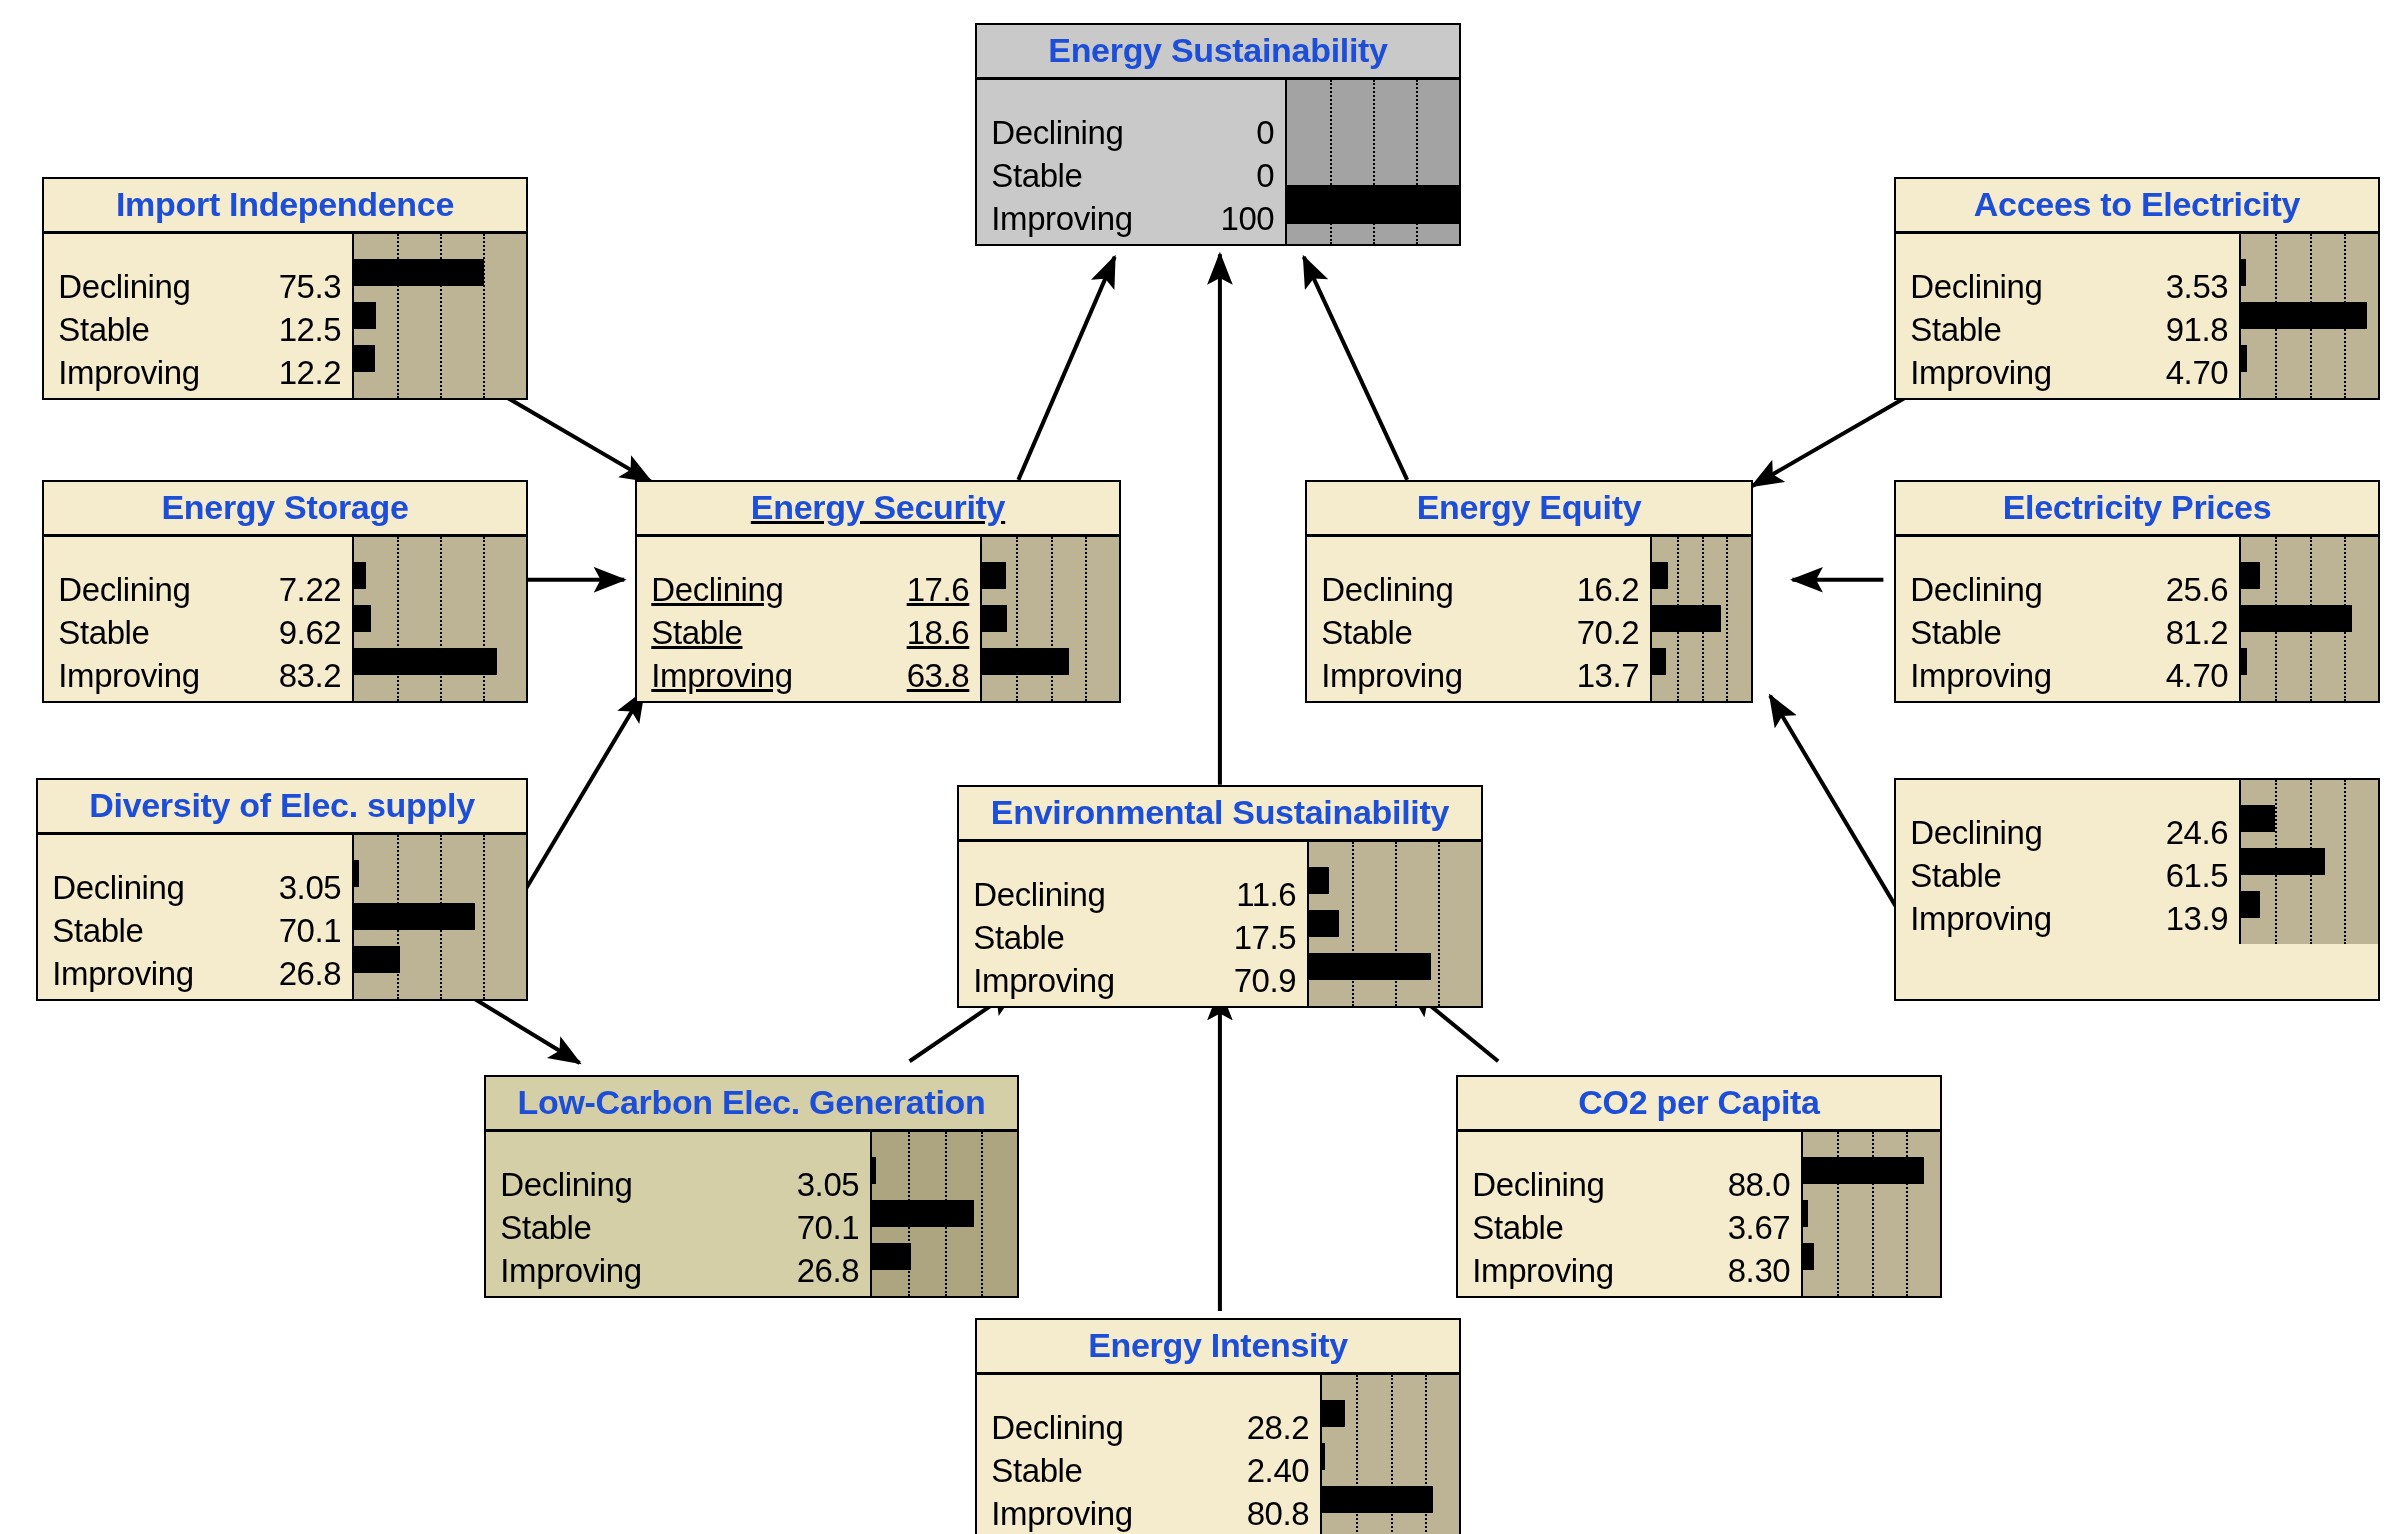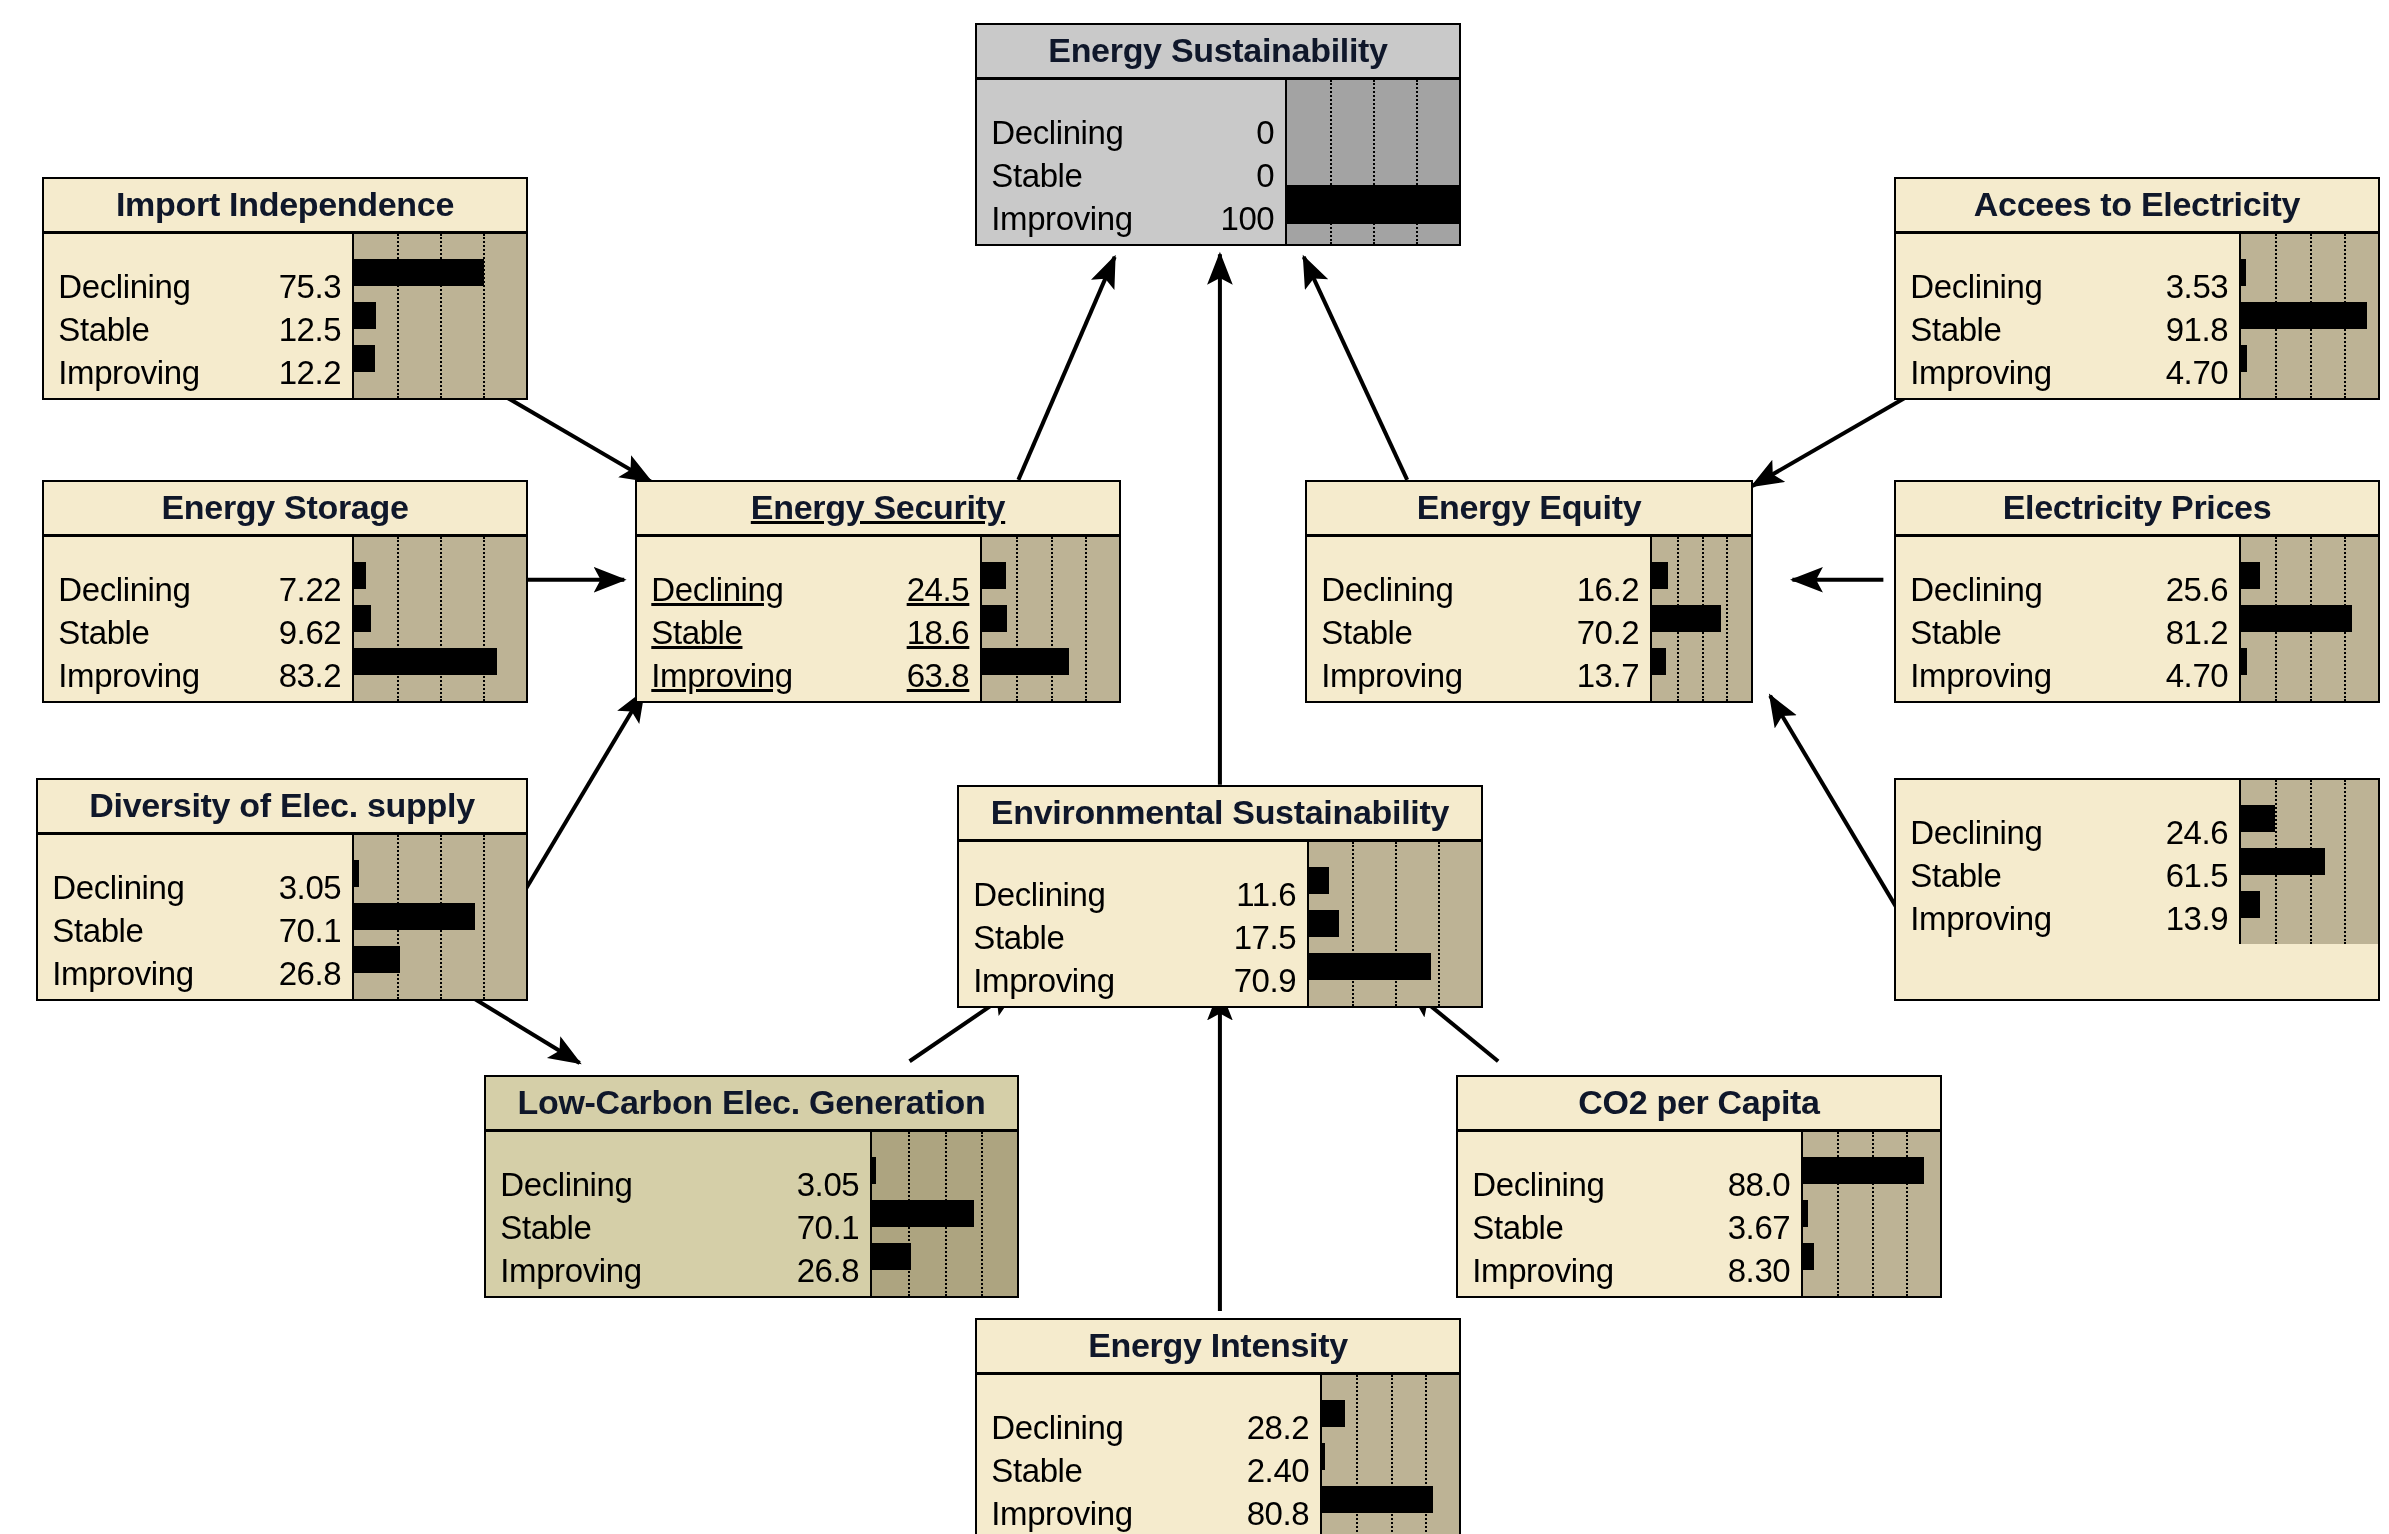--- a/index.html
+++ b/index.html
@@ -4,21 +4,21 @@
 <title>Energy Sustainability Bayesian Network</title>
 <style>
   html,body{margin:0;padding:0;background:#ffffff;}
   body{font-family:"Liberation Sans",sans-serif;}
   #stage{position:relative;width:2389px;height:1534px;background:#ffffff;overflow:hidden;}
   #edges{position:absolute;left:0;top:0;width:2389px;height:1534px;pointer-events:none;}
 
   .node{position:absolute;box-sizing:border-box;border:2.7px solid #000;background:#F5EBCD;}
   .node .title{
     box-sizing:border-box;height:55px;line-height:50px;text-align:center;
-    font-weight:bold;font-size:34px;color:#0f172a;background:#F5EBCD;
+    font-weight:bold;font-size:34px;color:#1d4ed8;background:#F5EBCD;
     border-bottom:3.6px solid #000;white-space:nowrap;overflow:hidden;
     letter-spacing:-0.3px;
   }
   .node .body{display:flex;box-sizing:border-box;height:calc(100% - 55px);}
   .node .rows{flex:0 0 auto;box-sizing:border-box;background:#F5EBCD;
     display:flex;flex-direction:column;justify-content:flex-end;padding:3.6px 0 3.6px 0;}
   .row{display:flex;align-items:center;height:43px;box-sizing:border-box;}
   .row .st{flex:1 1 auto;font-size:33px;color:#000;padding-left:14.3px;white-space:nowrap;letter-spacing:-0.4px;}
   .row .vl{flex:0 0 auto;font-size:33px;color:#000;text-align:right;padding-right:10.7px;white-space:nowrap;letter-spacing:-0.4px;}
 
@@ -217,21 +217,21 @@
         </div>
     </div>
   </div>
 
   <div class="node" style="left:635px;top:480px;width:486px;height:223px;text-decoration:underline;">
     <div class="title">Energy Security</div>
     <div class="body">
       <div class="rows" style="width:343px;">
           <div class="row">
             <span class="st">Declining</span>
-            <span class="vl">24.5</span>
+            <span class="vl">17.6</span>
           </div>
           <div class="row">
             <span class="st">Stable</span>
             <span class="vl">18.6</span>
           </div>
           <div class="row">
             <span class="st">Improving</span>
             <span class="vl">63.8</span>
           </div>
         </div>

